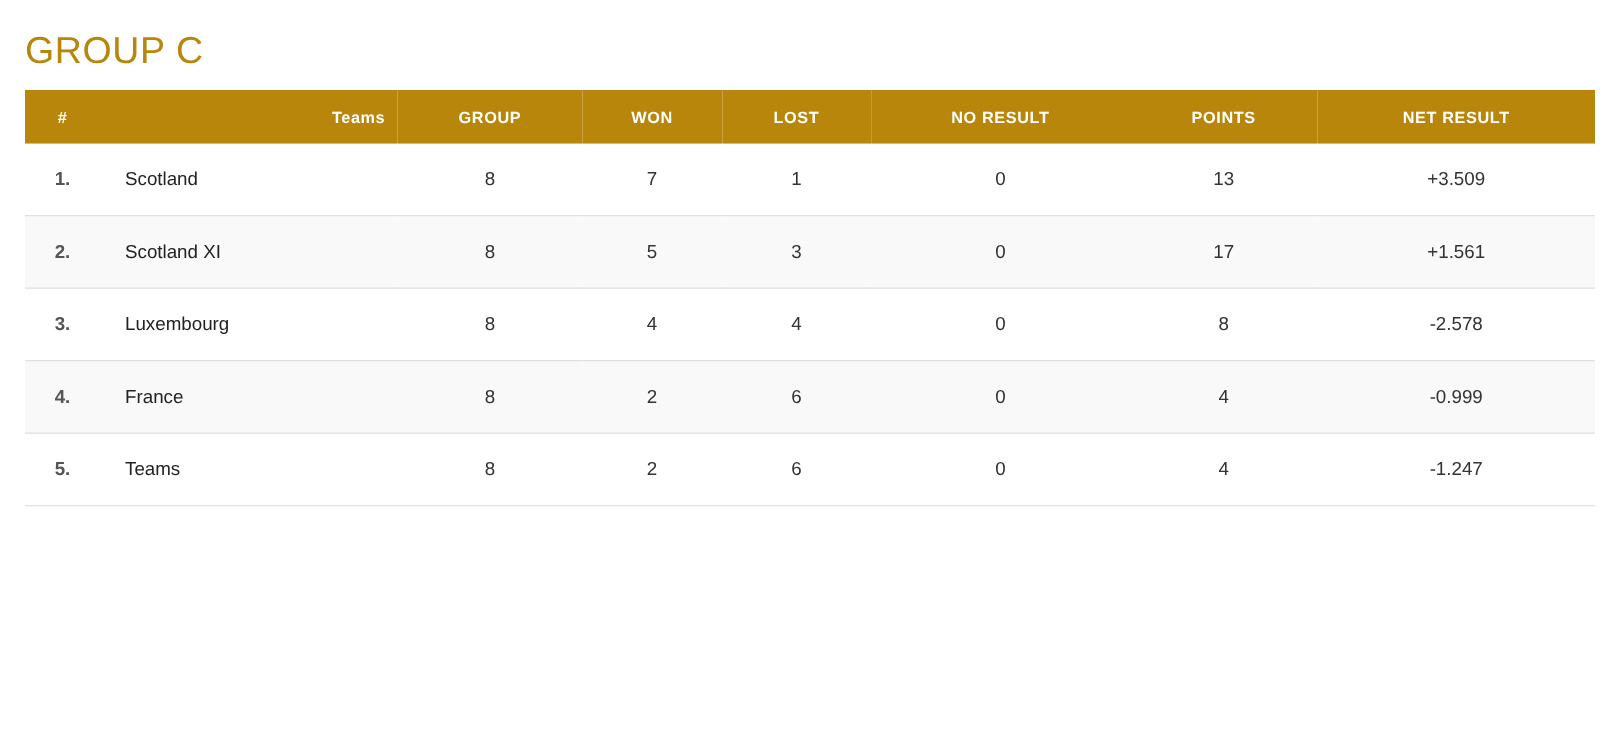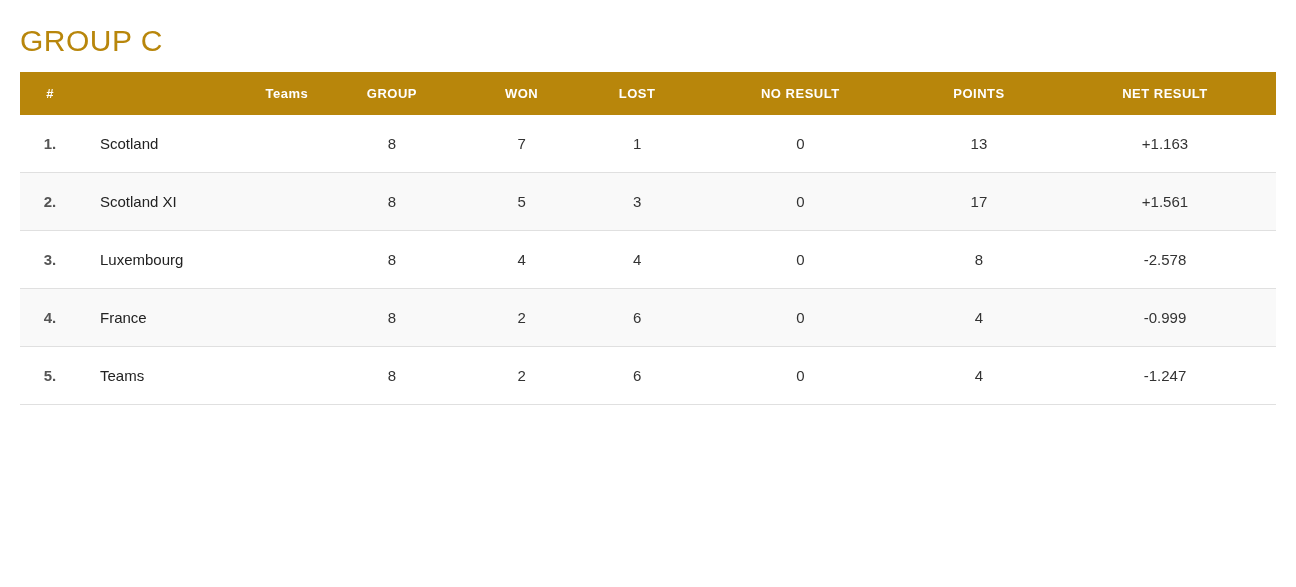--- a/index.html
+++ b/index.html
@@ -94,21 +94,21 @@
   </thead>
   <tbody id="table-body">
   <tr>
         <td class="rank-col">1.</td>
         <td class="team-col">Scotland</td>
         <td>8</td>
         <td>7</td>
         <td>1</td>
         <td>0</td>
         <td>13</td>
-        <td>+1.163</td>
+        <td>+3.509</td>
       </tr>
       <tr>
         <td class="rank-col">2.</td>
         <td class="team-col">Scotland XI</td>
         <td>8</td>
         <td>5</td>
         <td>3</td>
         <td>0</td>
         <td>17</td>
         <td>+1.561</td>

